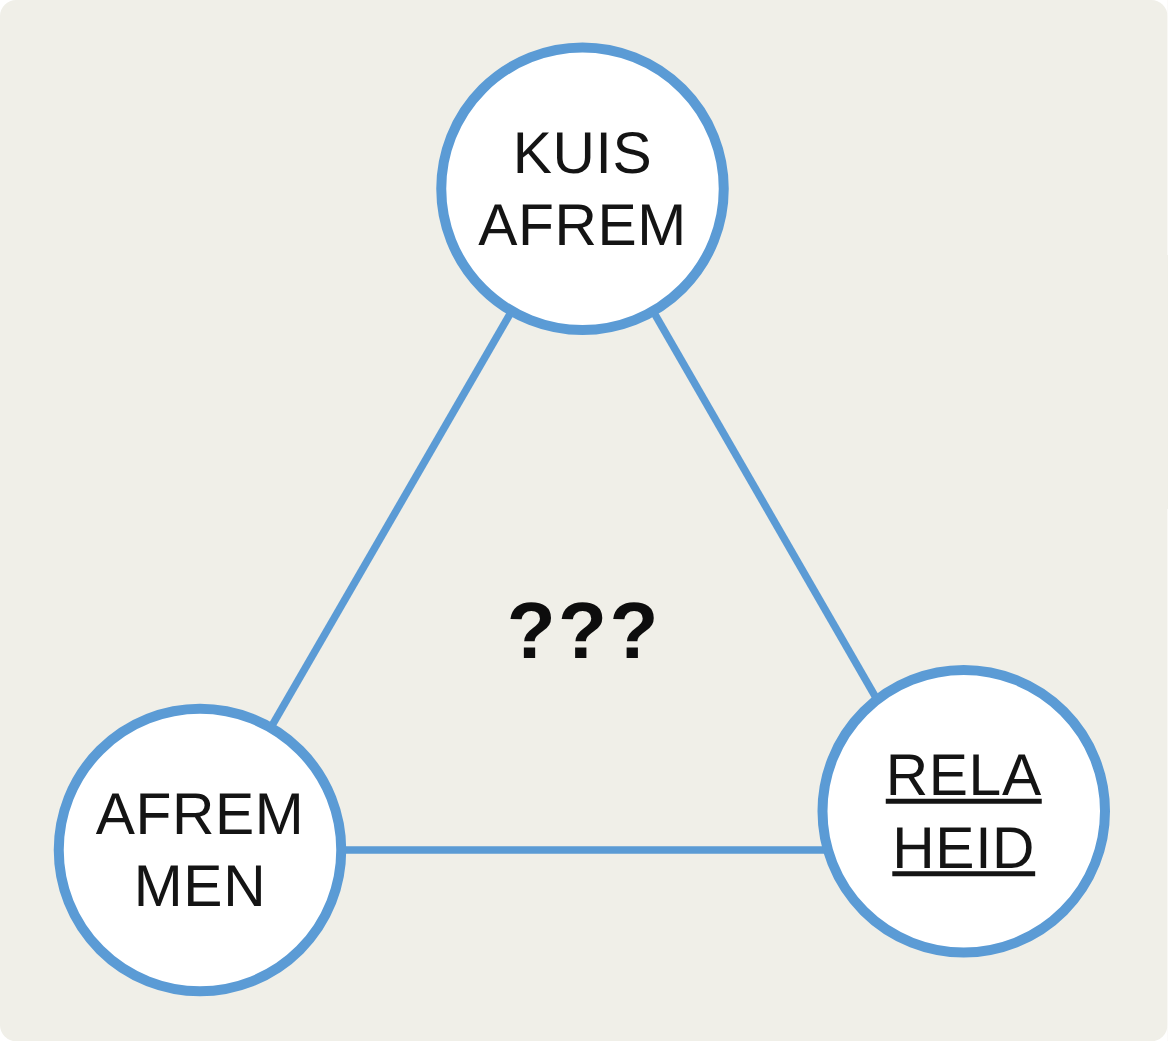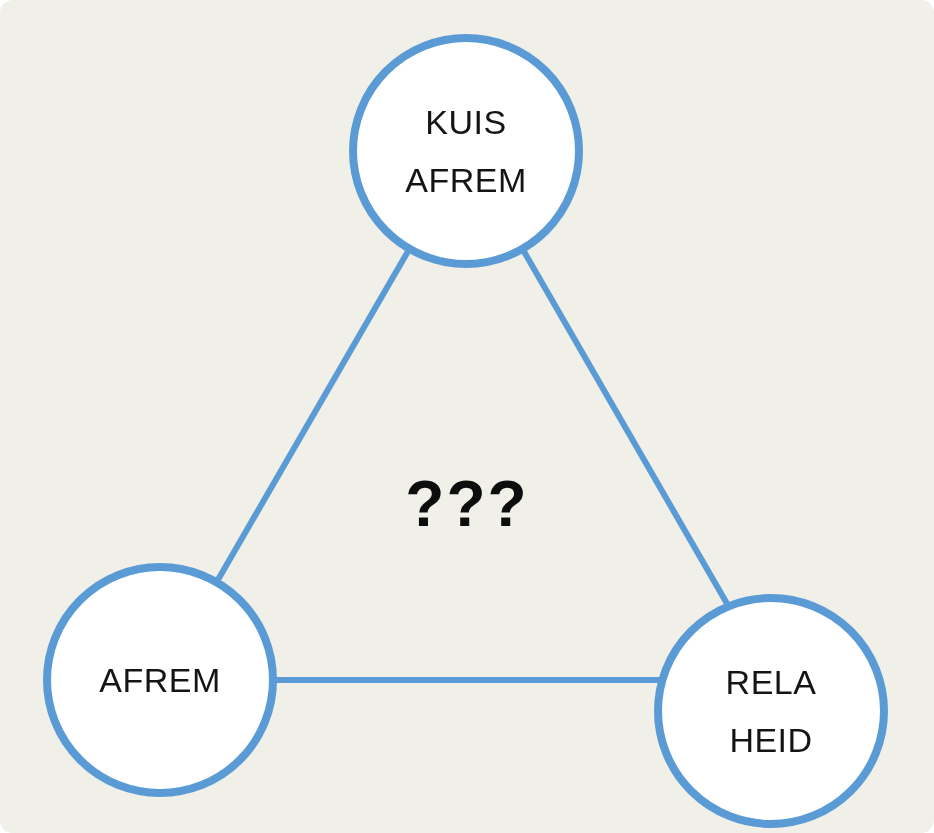--- a/index.html
+++ b/index.html
@@ -30,27 +30,27 @@
     box-sizing: border-box;
     background: #ffffff;
     border: 8px solid #5B9BD5;
     border-radius: 50%;
     display: flex;
     flex-direction: column;
     align-items: center;
     justify-content: center;
     text-align: center;
     color: #141414;
-    font-size: 34px;
+    font-size: 47px;
     line-height: 58px;
     letter-spacing: 0.5px;
   }
   .node-top    { left: 349px; top:  34px; }
   .node-left   { left:  43px; top: 563px; }
-  .node-right  { left: 654px; top: 594px; }
+  .node-right  { left: 654px; top: 532px; text-decoration: underline; }
   .center-label {
     position: absolute;
     left: 467px;
     top: 504px;
     transform: translate(-50%, -50%);
     font-size: 64px;
     font-weight: bold;
     color: #0d0d0d;
     letter-spacing: 2px;
     white-space: nowrap;
@@ -67,20 +67,21 @@
     <line x1="160" y1="680" x2="771" y2="680" stroke-width="6" stroke="#5B9BD5"></line>
   </svg>
 
   <div class="node node-top">
     <span>KUIS</span>
     <span>AFREM</span>
   </div>
 
   <div class="node node-left">
     <span>AFREM</span>
+    <span>MEN</span>
   </div>
 
   <div class="node node-right">
     <span>RELA</span>
     <span>HEID</span>
   </div>
 
   <div class="center-label">???</div>
 
 </div>

